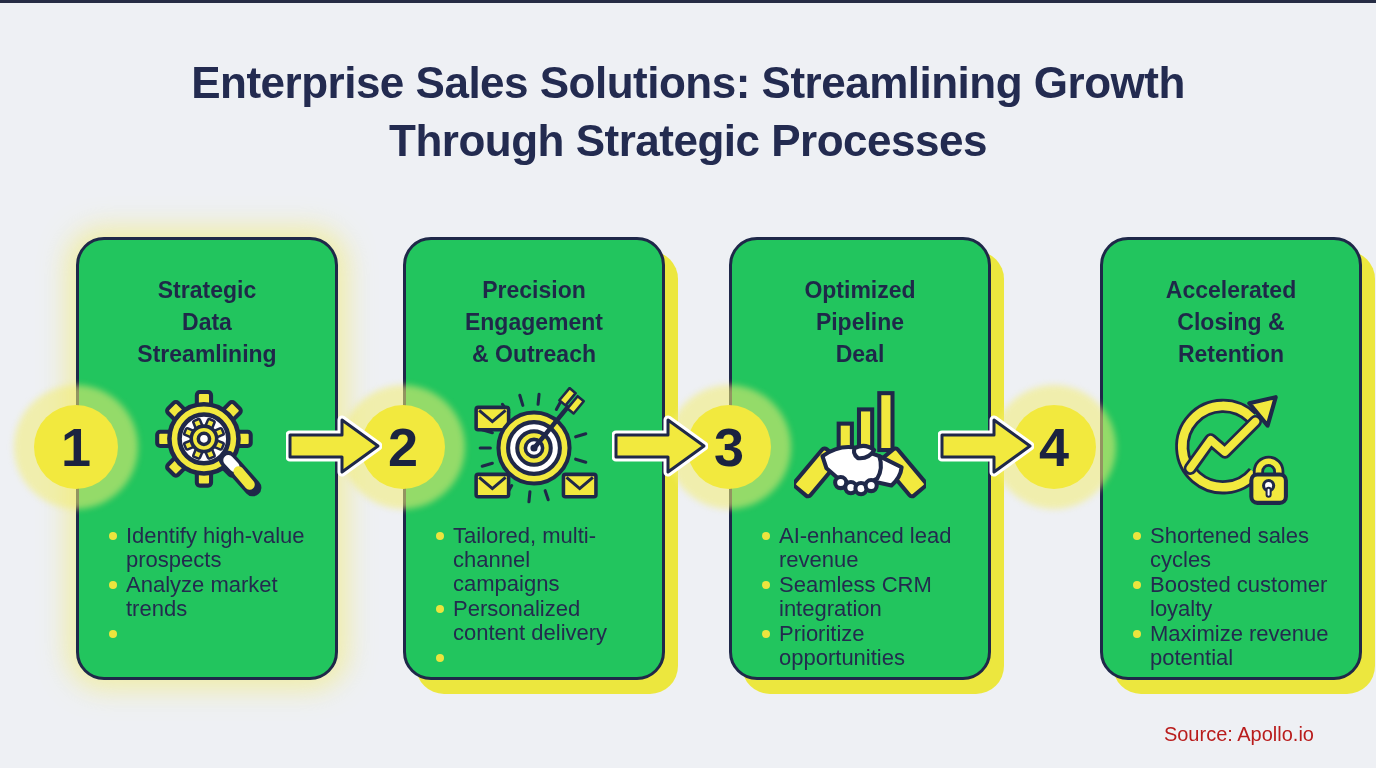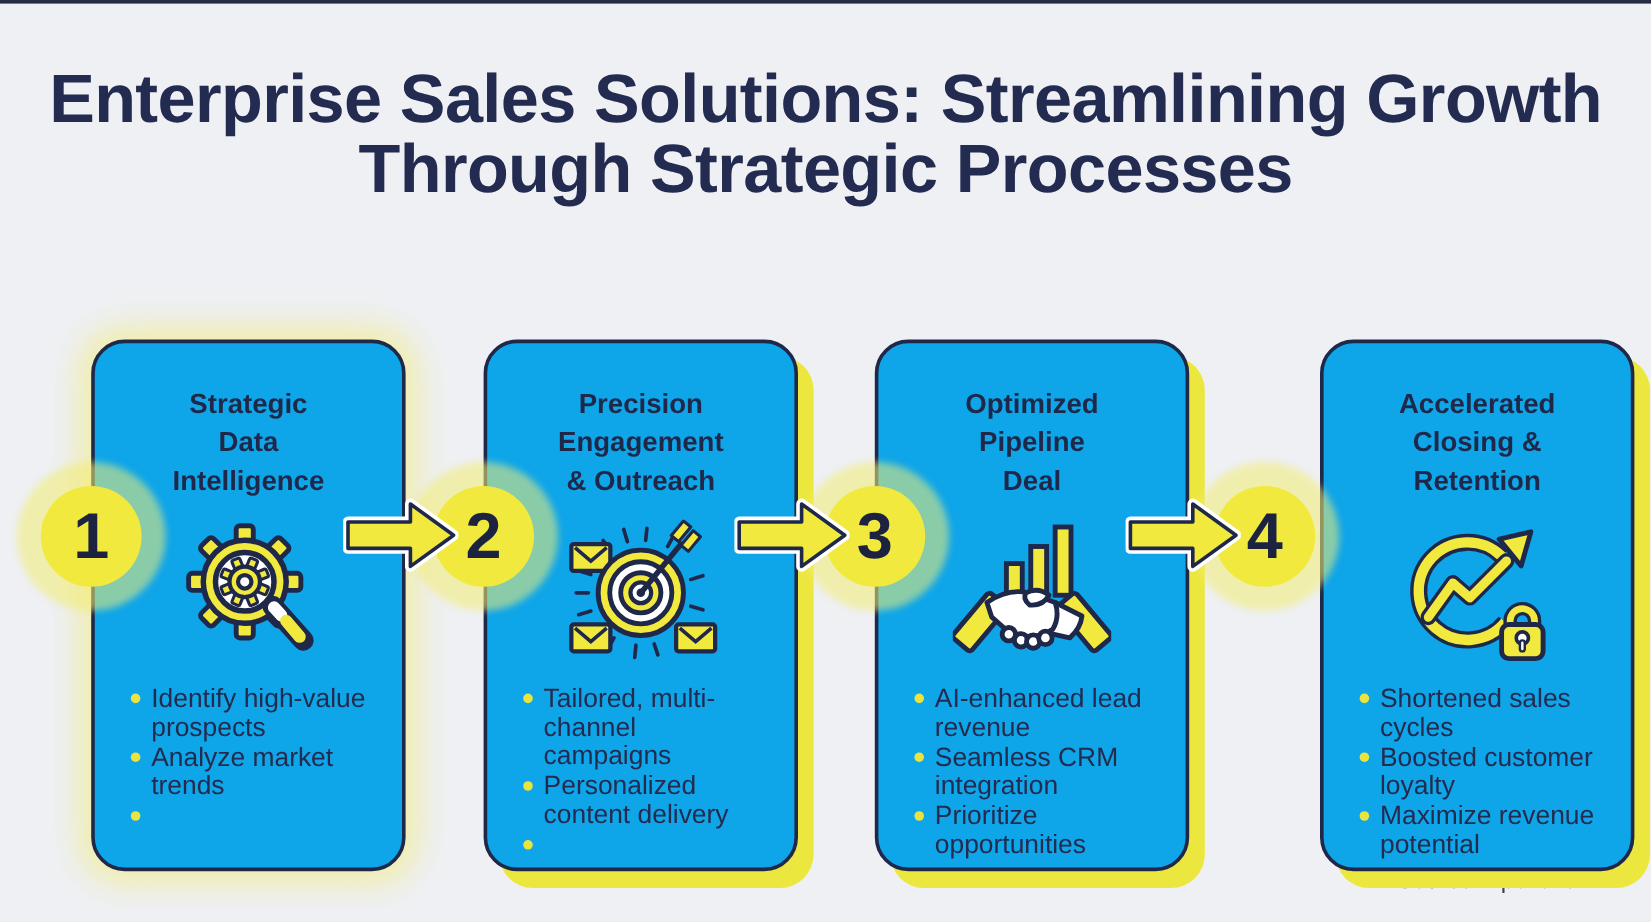--- a/index.html
+++ b/index.html
@@ -1,61 +1,61 @@
 <!DOCTYPE html>
 <html><head>
 <meta charset="utf-8">
 <style>
   html,body{margin:0;padding:0;}
   body{background:#e9ebef;font-family:"Liberation Sans","DejaVu Sans",sans-serif;}
   #stage{position:relative;width:1376px;height:768px;background:#eef0f4;overflow:hidden;}
   #topstrip{position:absolute;top:0;left:0;width:100%;height:3px;background:#262c44;}
 
   .main-title{position:absolute;top:54px;left:0;width:100%;text-align:center;
-    color:#232b50;font-weight:700;font-size:57px;line-height:58px;letter-spacing:-0.5px;}
-
-  .card{position:absolute;top:237px;width:262px;height:443px;background:#0ea5e9;
+    color:#232b50;font-weight:700;font-size:44px;line-height:58px;letter-spacing:-0.5px;}
+
+  .card{position:absolute;top:237px;width:262px;height:443px;background:#22c55e;
     border:3px solid #1f2849;border-radius:28px;box-sizing:border-box;
-    padding:34px 24px 0 24px;z-index:2;margin-top:46px;}
+    padding:34px 24px 0 24px;z-index:2;}
   .card.glow{box-shadow:0 0 26px 10px rgba(242,235,110,0.55);}
   .card.solid-shadow{box-shadow:13px 14px 0 0 #ece73e;}
   .card-title{text-align:center;color:#1f2849;font-weight:700;font-size:23px;line-height:32px;}
   .icon-box{height:132px;margin-top:12px;display:flex;align-items:center;justify-content:center;}
   .bullets{list-style:none;margin:10px auto 0 auto;padding:0;width:200px;}
   .bullets li{position:relative;padding-left:19px;color:#232b4e;font-size:22px;
     line-height:24px;margin-bottom:1px;}
   .bullets li .dot{position:absolute;left:2px;top:8px;width:8px;height:8px;border-radius:50%;
     background:#ece43e;}
 
   .num-halo{position:absolute;width:124px;height:124px;border-radius:50%;
     background:rgba(243,236,115,0.55);filter:blur(3px);z-index:3;}
   .num-circle{position:absolute;width:84px;height:84px;border-radius:50%;background:#f2e93e;
     display:flex;align-items:center;justify-content:center;z-index:4;
     color:#1b2340;font-size:54px;font-weight:800;}
 
   .flow-arrow{position:absolute;z-index:5;}
 
-  .source{position:absolute;right:62px;bottom:22px;color:#404040;font-size:20px;}
+  .source{position:absolute;right:62px;bottom:22px;color:#b91c1c;font-size:20px;}
 </style>
 </head>
 <body>
 
 <div id="stage">
   <div id="topstrip"></div>
 
   <div class="main-title">
     <div>Enterprise Sales Solutions: Streamlining Growth</div>
     <div>Through Strategic Processes</div>
   </div>
 
   <div class="card glow" style="left:76px;">
     <div class="card-title">
       <div>Strategic</div>
       <div>Data</div>
-      <div>Intelligence</div>
+      <div>Streamlining</div>
     </div>
     <div class="icon-box">
       <svg width="122" height="122" viewBox="0 0 120 120">
         <g fill="#f2e93e" stroke="#1f2849" stroke-width="4">
           <rect x="50" y="5" width="14" height="16" rx="3"></rect>
           <rect x="50" y="5" width="14" height="16" rx="3" transform="rotate(45 57 51)"></rect>
           <rect x="50" y="5" width="14" height="16" rx="3" transform="rotate(90 57 51)"></rect>
           <rect x="50" y="5" width="14" height="16" rx="3" transform="rotate(135 57 51)"></rect>
           <rect x="50" y="5" width="14" height="16" rx="3" transform="rotate(180 57 51)"></rect>
           <rect x="50" y="5" width="14" height="16" rx="3" transform="rotate(225 57 51)"></rect>

